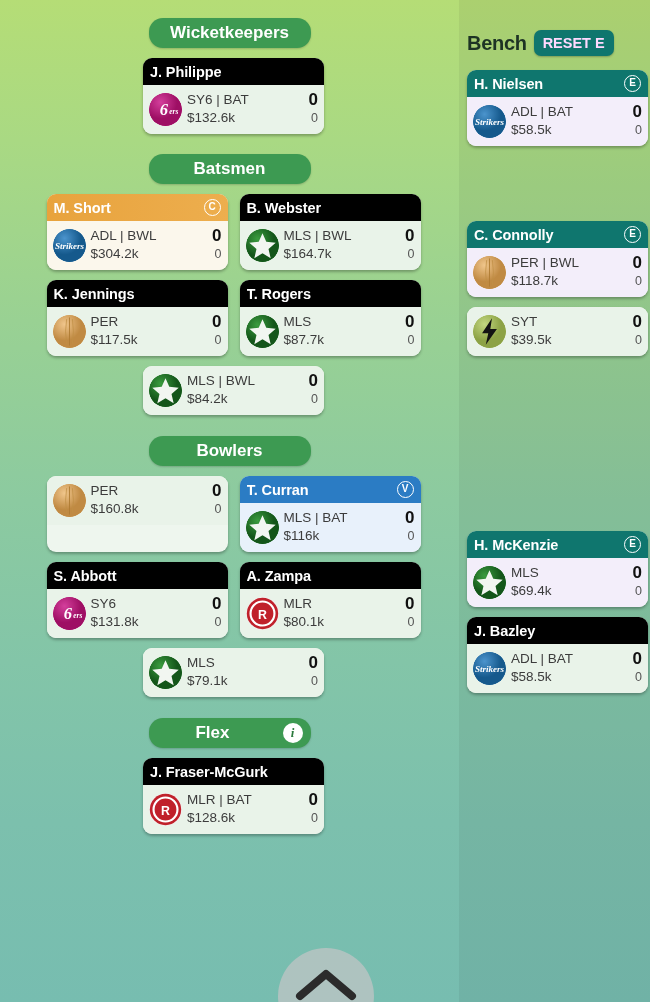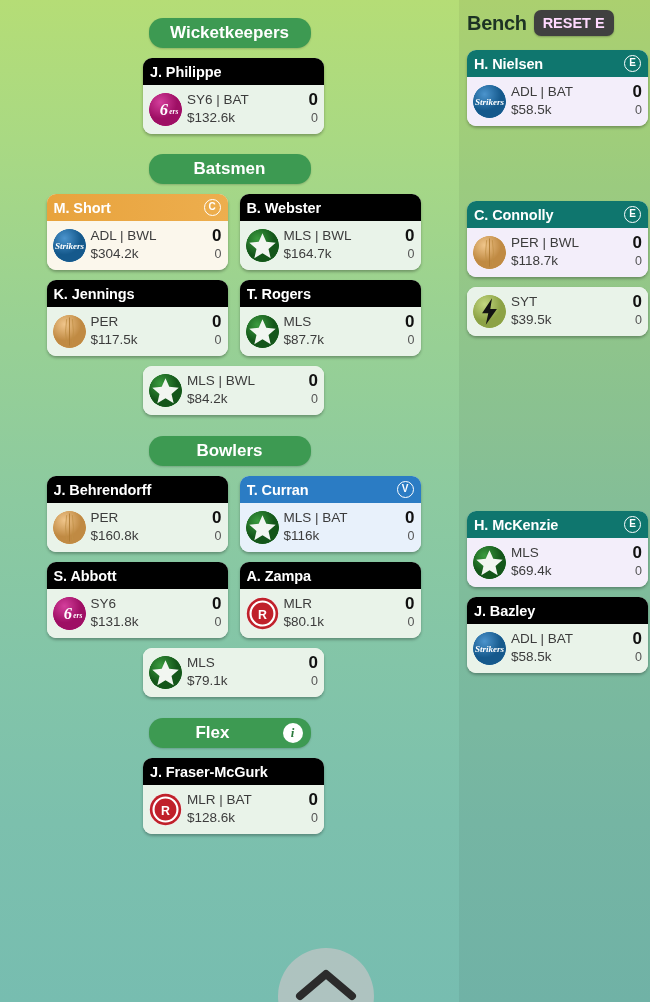--- a/index.html
+++ b/index.html
@@ -190,38 +190,38 @@
   .score-sub {
     font-size: 12.5px;
     color: #555555;
     line-height: 18px;
   }
 
   
   #bench-col {
     width: 191px;
     position: relative;
-    padding-top: 6px;
+    padding-top: 26px;
     z-index: 2;
   }
   #bench-topbar {
     display: flex;
     align-items: center;
     padding-left: 8px;
     height: 34px;
     gap: 7px;
   }
   #bench-title {
     font-size: 20px;
     font-weight: bold;
     color: #1d3324;
     letter-spacing: -0.3px;
   }
   #reset-btn {
-    background: #404040;
+    background: #0f766e;
     color: #ffd9ff;
     font-size: 14.5px;
     font-weight: bold;
     border-radius: 7px;
     padding: 5px 9px;
     border: none;
     white-space: nowrap;
     box-shadow: 0 1px 2px rgba(0,0,0,0.25);
     font-family: "Liberation Sans", sans-serif;
     cursor: pointer;
@@ -465,23 +465,20 @@
         </div>
       </div>
     </div>
 
     <div class="section-header" style="margin-top:21px;">
       <span>Bowlers</span>
     </div>
 
     <div class="row">
       <div class="card">
-        <div class="card-header hdr-black">
-          <span class="name">J. Behrendorff</span>
-        </div>
         <div class="card-body body-plain">
           <span class="logo">
             <svg width="33" height="33">
                 <use href="#sym-scorchers"></use>
               </svg>
           </span>
           <span class="card-info">
             <span class="club-line">PER</span>
             <span class="price-line">$160.8k</span>
           </span>

